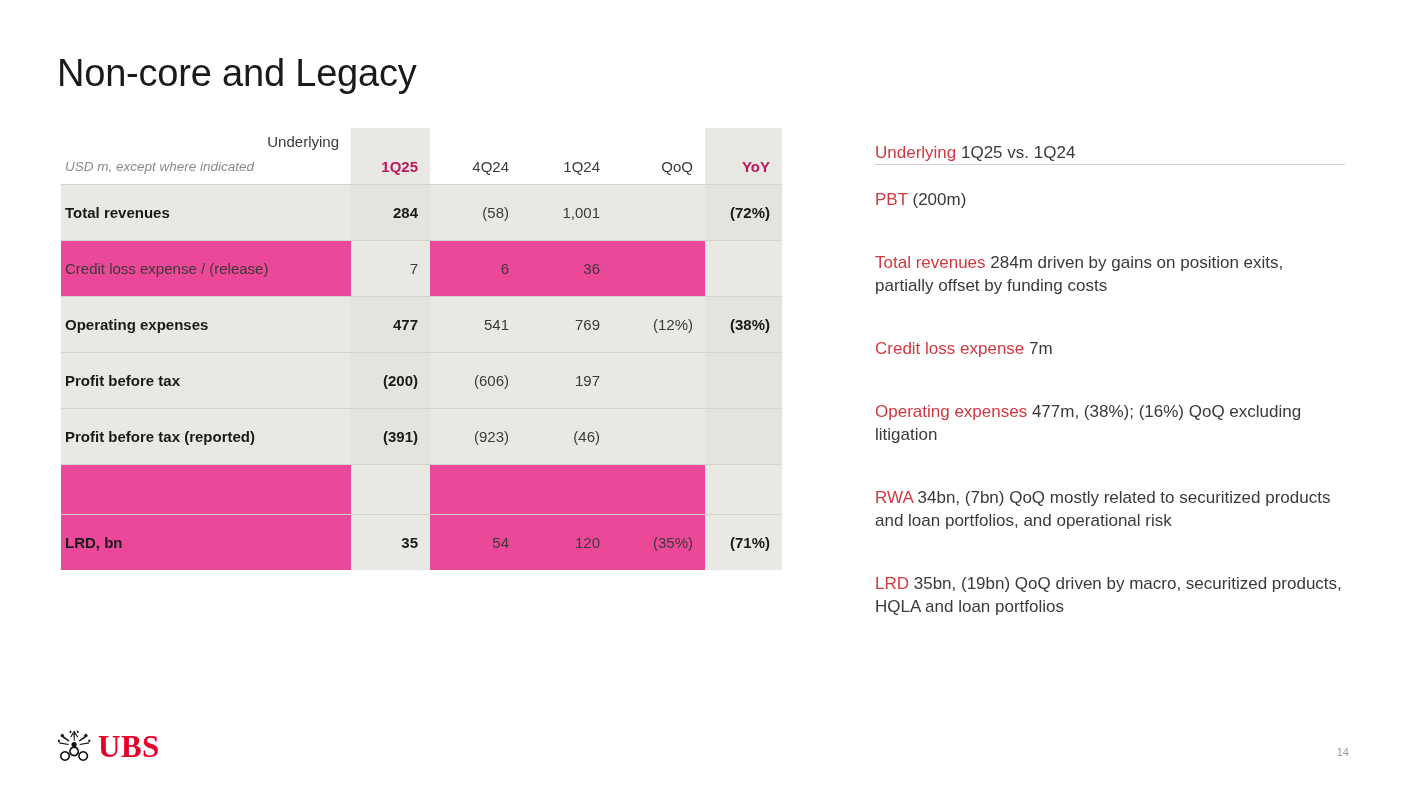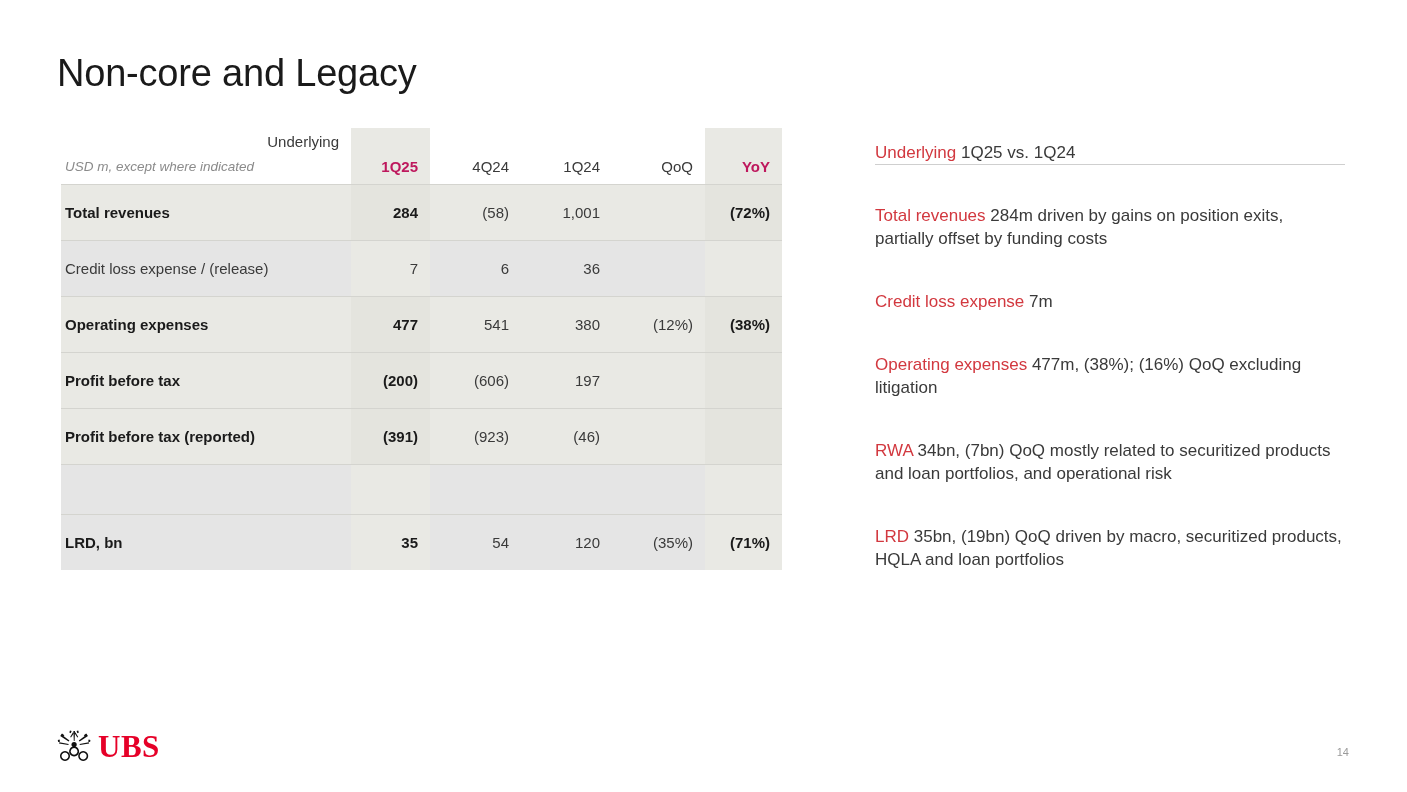--- a/index.html
+++ b/index.html
@@ -95,21 +95,21 @@
     font-weight: 400;
   }
   .hdr-row th.emph {
     font-weight: bold;
     color: #be185d;
   }
 
   
   tr.r-shaded td { background: #e9e9e4; }
   tr.r-shaded td.col-shade { background: #e4e4de; }
-  tr.r-plain td { background: #e5e5e5; }
+  tr.r-plain td { background: #ec4899; }
   tr.r-plain td.col-shade { background: #e9e9e4; }
 
   tr.body-row td { height: 56px; }
   tr.spacer-row td { height: 50px; }
 
   td.bold-cell, td.lbl.bold-cell {
     font-weight: bold;
     color: #1a1a1a;
   }
 
@@ -213,21 +213,21 @@
           <td class="sep-line col-shade">7</td>
           <td class="sep-line">6</td>
           <td class="sep-line">36</td>
           <td class="sep-line"></td>
           <td class="sep-line col-shade"></td>
         </tr>
         <tr class="body-row r-shaded">
           <td class="lbl sep-line bold-cell">Operating expenses</td>
           <td class="sep-line col-shade bold-cell">477</td>
           <td class="sep-line">541</td>
-          <td class="sep-line">380</td>
+          <td class="sep-line">769</td>
           <td class="sep-line">(12%)</td>
           <td class="sep-line col-shade bold-cell">(38%)</td>
         </tr>
         <tr class="body-row r-shaded">
           <td class="lbl sep-line bold-cell">Profit before tax</td>
           <td class="sep-line col-shade bold-cell">(200)</td>
           <td class="sep-line">(606)</td>
           <td class="sep-line">197</td>
           <td class="sep-line"></td>
           <td class="sep-line col-shade bold-cell"></td>
@@ -258,20 +258,21 @@
         </tr>
       </tbody>
   </table>
 </div>
 
 <div class="commentary">
   <div class="cmt-head">
     <span class="accent">Underlying</span><span> 1Q25 vs. 1Q24</span>
   </div>
   <div>
+      <div class="cmt-item"><span class="accent">PBT</span><span> (200m)</span></div>
       <div class="cmt-item gap-lg"><span class="accent">Total revenues</span><span> 284m driven by gains on position exits, partially offset by funding costs</span></div>
       <div class="cmt-item gap-lg"><span class="accent">Credit loss expense</span><span> 7m</span></div>
       <div class="cmt-item gap-lg"><span class="accent">Operating expenses</span><span> 477m, (38%); (16%) QoQ excluding litigation</span></div>
       <div class="cmt-item gap-lg"><span class="accent">RWA</span><span> 34bn, (7bn) QoQ mostly related to securitized products and loan portfolios, and operational risk</span></div>
       <div class="cmt-item gap-lg"><span class="accent">LRD</span><span> 35bn, (19bn) QoQ driven by macro, securitized products, HQLA and loan portfolios</span></div>
     </div>
 </div>
 
 <div class="logo-wrap">
   <svg class="logo-keys" width="34" height="32" viewBox="0 0 34 32">

